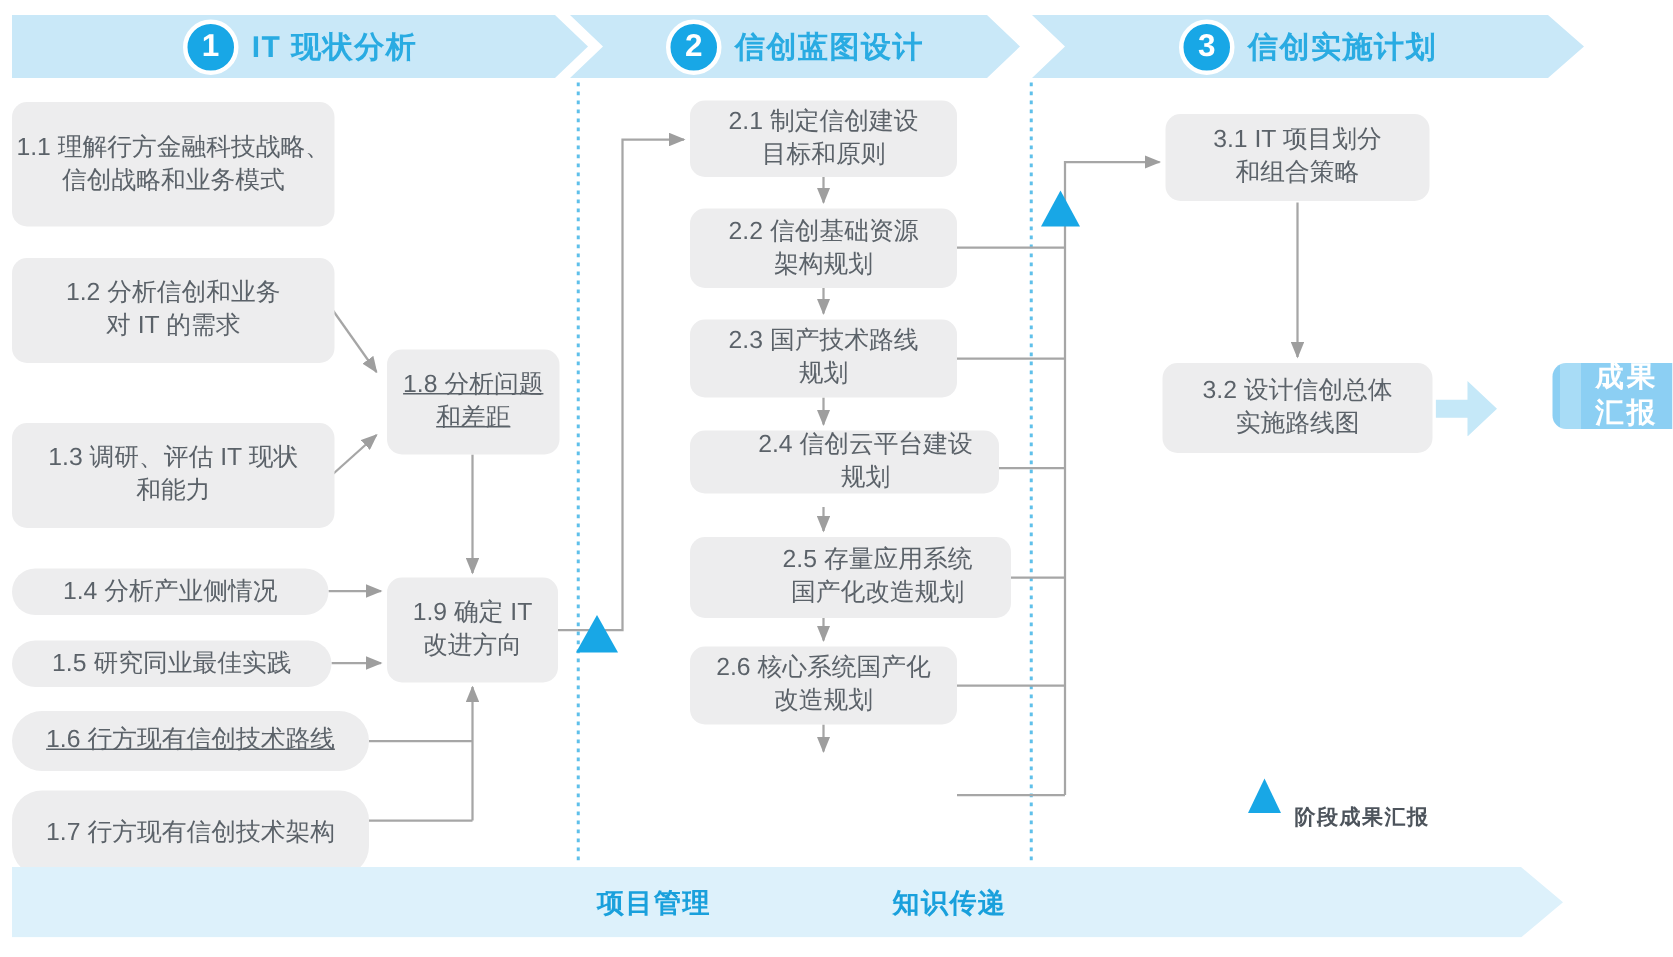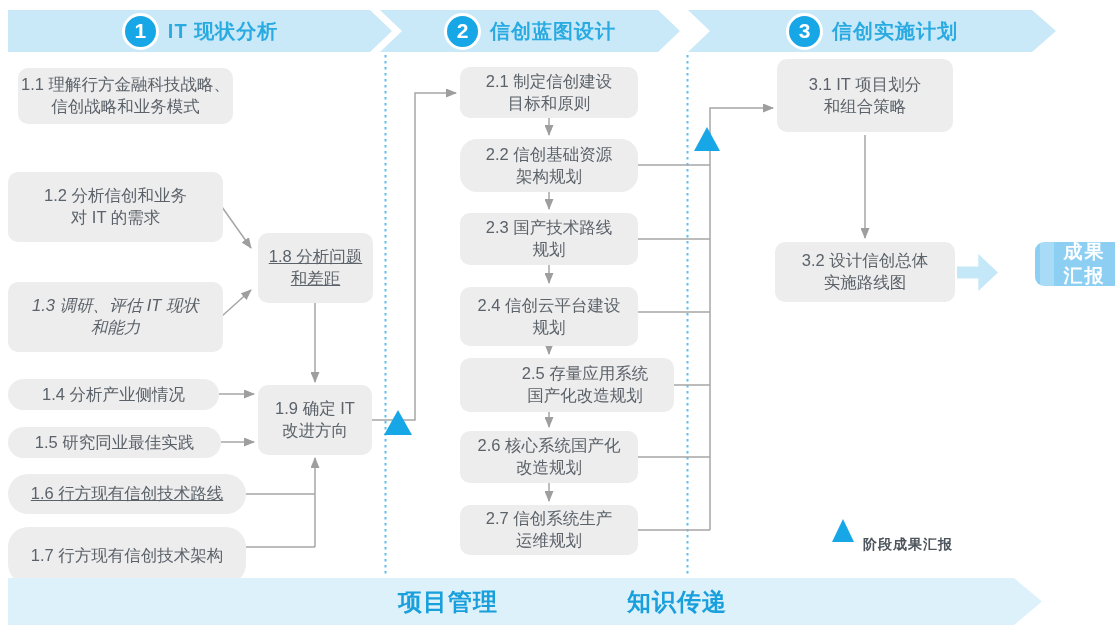--- a/index.html
+++ b/index.html
@@ -27,39 +27,39 @@
 
   
   .gbox {
     position:absolute; background:#ededee; border-radius:10px;
     display:flex; align-items:center; justify-content:center;
     text-align:center; color:#5b6269; font-size:16.5px; line-height:1.32;
     white-space:pre-line;
   }
   .pill { border-radius:20px; }
 
-  #box-1-1 { left:18px;   top:68px;  width:215px; height:56px; }
+  #box-1-1 { left:8px;   top:68px;  width:215px; height:83px; }
   #box-1-2 { left:8px;   top:172px; width:215px; height:70px; }
-  #box-1-3 { left:8px;   top:282px; width:215px; height:70px;font-style:italic; }
+  #box-1-3 { left:8px;   top:282px; width:215px; height:70px; }
   #box-1-4 { left:8px;   top:379px; width:211px; height:31px; }
   #box-1-5 { left:8px;   top:427px; width:213px; height:31px; }
   #box-1-6 { left:8px;   top:474px; width:238px; height:40px;text-decoration:underline; }
   #box-1-7 { left:8px;   top:527px; width:238px; height:57px; }
   #box-1-8 { left:258px; top:233px; width:115px; height:70px;text-decoration:underline; }
   #box-1-9 { left:258px; top:385px; width:114px; height:70px; }
 
   #box-2-1 { left:460px; top:67px;  width:178px; height:51px; }
-  #box-2-2 { left:460px; top:139px; width:178px; height:53px;border-radius:17px; }
+  #box-2-2 { left:460px; top:139px; width:178px; height:53px; }
   #box-2-3 { left:460px; top:213px; width:178px; height:52px; }
-  #box-2-4 { left:460px; top:287px; width:178px; height:59px; }
+  #box-2-4 { left:460px; top:287px; width:178px; height:42px;padding-left:28px; }
   #box-2-5 { left:460px; top:358px; width:178px; height:54px;padding-left:36px; }
   #box-2-6 { left:460px; top:431px; width:178px; height:52px; }
   #box-2-7 { left:460px; top:505px; width:178px; height:50px; }
 
-  #box-3-1 { left:777px; top:59px;  width:176px; height:73px; }
+  #box-3-1 { left:777px; top:76px;  width:176px; height:58px; }
   #box-3-2 { left:775px; top:242px; width:180px; height:60px; }
 
   
   #report-box {
     position:absolute; left:998px; top:242px; width:99px; height:44px;
     border-radius:9px; color:#ffffff; font-weight:bold; font-size:19px;
     letter-spacing:2px; display:flex; align-items:center; justify-content:center;
     text-align:left; line-height:1.25; white-space:pre-line;
     background:linear-gradient(90deg,#8ccff3 0px,#8ccff3 5px,#a8dcf6 5px,#a8dcf6 19px,#8ccff3 19px);
     margin-left:37px;
@@ -80,24 +80,24 @@
     color:#4d545c; letter-spacing:1px;
   }
 
   
   #footer-banner {
     position:absolute; left:8px; top:578px; width:1034px; height:47px; background:#ddf1fb;
     clip-path:polygon(0 0, calc(100% - 28px) 0, 100% 50%, calc(100% - 28px) 100%, 0 100%);
   }
   .footer-label {
     position:absolute; top:50%; transform:translateY(-50%);
-    font-weight:bold; font-size:24px; color:#19a0dc; letter-spacing:1px;
+    font-weight:bold; font-size:18px; color:#19a0dc; letter-spacing:1px;
   }
   #footer-label-0 { left:390px; }
-  #footer-label-1 { left:587px;margin-left:32px; }
+  #footer-label-1 { left:587px; }
 
   
   #connector-layer { position:absolute; left:0; top:0; }
 </style>
 </head>
 <body>
 
 <div id="canvas">
 
   <svg id="connector-layer" width="1115" height="638">
@@ -172,22 +172,20 @@
   <div class="gbox" id="box-2-2">2.2 信创基础资源
 架构规划</div>
   <div class="gbox" id="box-2-3">2.3 国产技术路线
 规划</div>
   <div class="gbox" id="box-2-4">2.4 信创云平台建设
 规划</div>
   <div class="gbox" id="box-2-5">2.5 存量应用系统
 国产化改造规划</div>
   <div class="gbox" id="box-2-6">2.6 核心系统国产化
 改造规划</div>
-  <div class="gbox" id="box-2-7">2.7 信创系统生产
-运维规划</div>
 
   <div class="gbox" id="box-3-1">3.1 IT 项目划分
 和组合策略</div>
   <div class="gbox" id="box-3-2">3.2 设计信创总体
 实施路线图</div>
 
   <div id="flow-arrow"></div>
   <div id="report-box">成果
 汇报</div>
 

